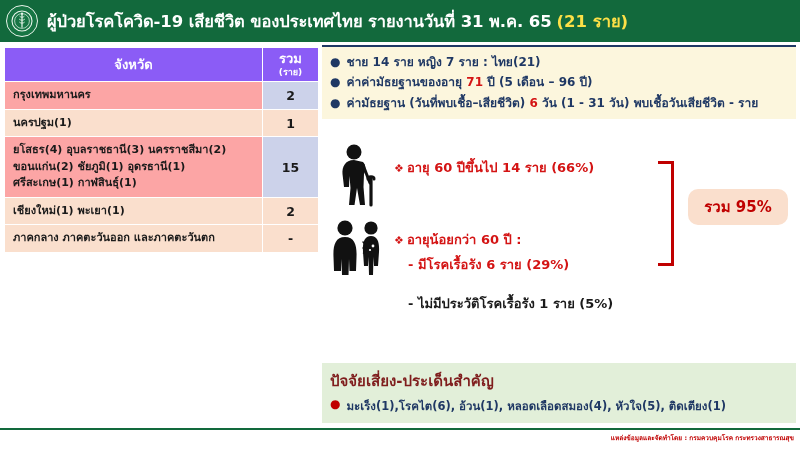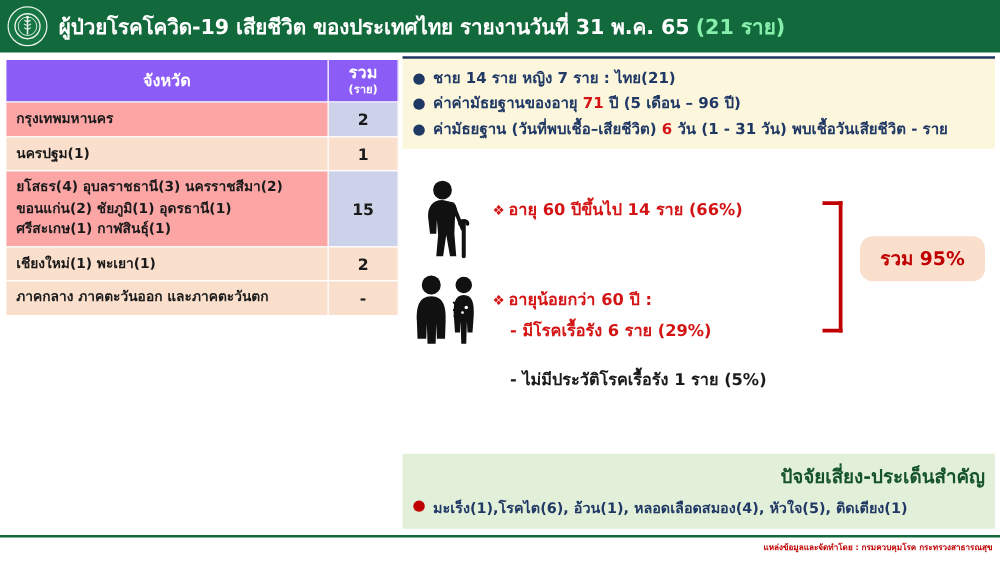--- a/index.html
+++ b/index.html
@@ -44,21 +44,21 @@
   }
   #emblem svg { display: block; }
   #header-title {
     color: #ffffff;
     font-size: 16.5px;
     font-weight: bold;
     letter-spacing: -0.1px;
     white-space: nowrap;
   }
   #header-count {
-    color: #86efac;
+    color: #fde047;
     font-size: 16.5px;
     font-weight: bold;
     margin-left: 5px;
     white-space: nowrap;
   }
 
   
   #table-wrap {
     position: absolute;
     left: 4px; top: 47px;
@@ -226,25 +226,24 @@
   #risk-box {
     position: absolute;
     left: 0; top: 318px;
     width: 474px;
     height: 60px;
     box-sizing: border-box;
     background: #e2efd9;
     padding: 6px 8px 0 8px;
   }
   #risk-title {
-    color: #14532d;
+    color: #7f1d1d;
     font-size: 15px;
     font-weight: bold;
     margin-bottom: 4px;
-    text-align: right;
   }
   .risk-line {
     display: flex;
     align-items: flex-start;
     color: #1f3864;
     font-size: 11.5px;
     font-weight: bold;
   }
   .risk-line .dot {
     color: #c00000;

